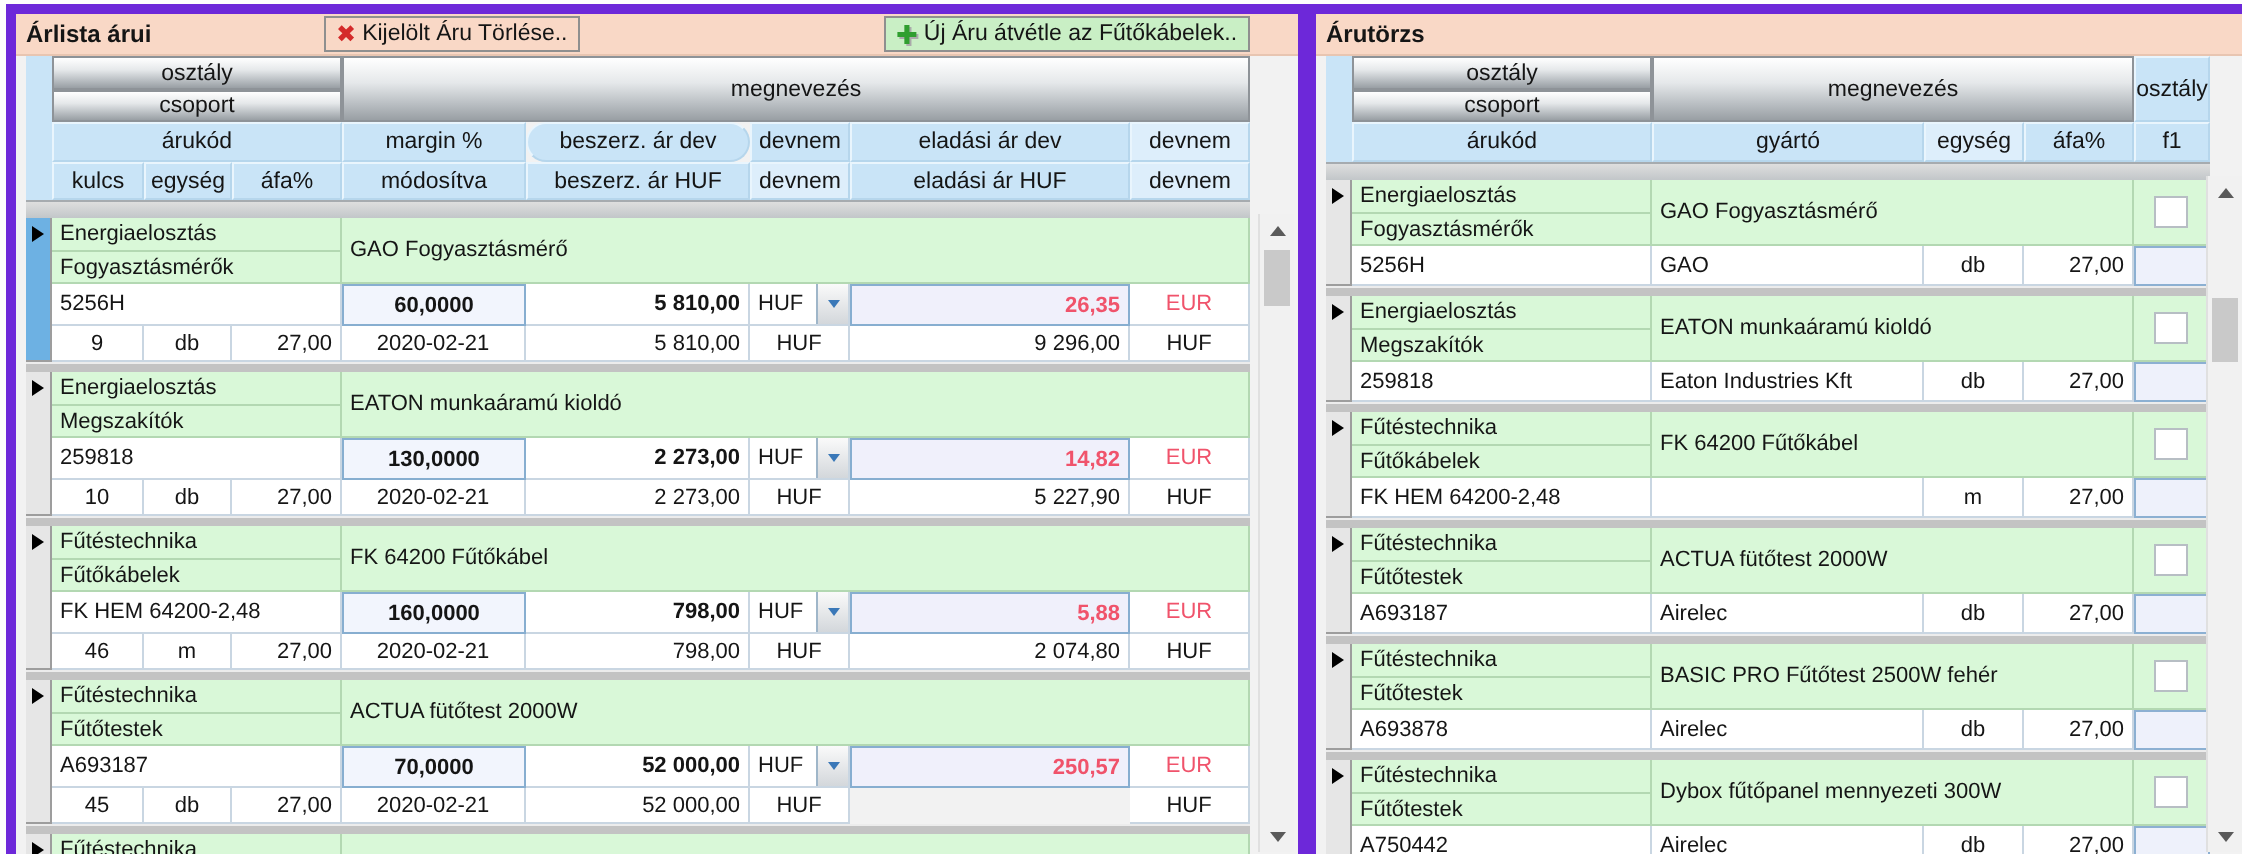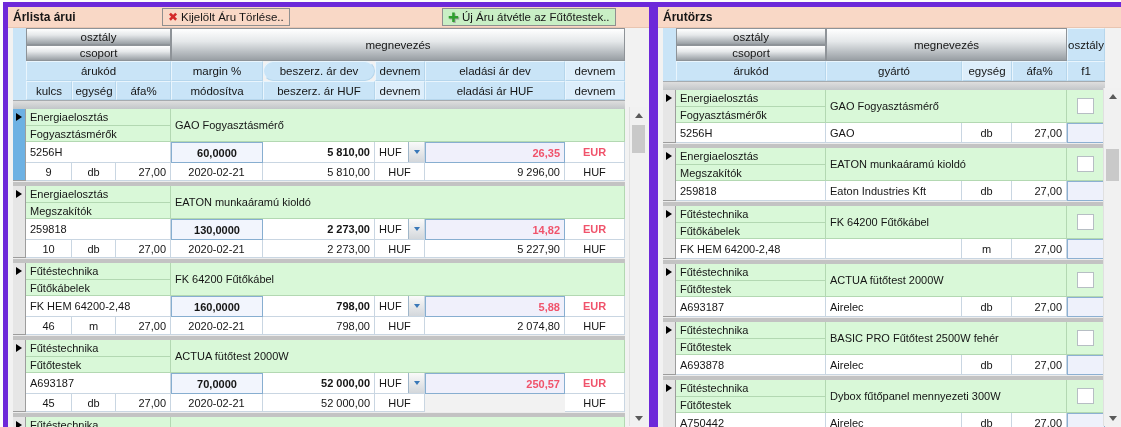--- a/index.html
+++ b/index.html
@@ -54,21 +54,21 @@
   .g{background:#d9f8d8;border-right:1px solid #b3d8b2;border-bottom:1px solid #b3d8b2;}
   .num{justify-content:flex-end;}
   .ctr{justify-content:center;padding:0 2px;}
   .bold{font-weight:bold;}
   .mk{background:#e6e6e6;border-right:1px solid #9d9d9d;border-bottom:1px solid #9d9d9d;
       display:flex;justify-content:center;align-items:flex-start;padding-top:4px;}
   .mk.sel{background:#6db1e3;}
   .tri{width:0;height:0;border-left:6px solid #000;border-top:4px solid transparent;border-bottom:4px solid transparent;}
   .hl{background:#f2f5fd;border:1px solid #87aed0;font-weight:bold;justify-content:center;}
   .hl2{background:#f0f0fb;border:1px solid #87aed0;color:#f0536b;font-weight:bold;justify-content:flex-end;}
-  .redc{color:#f0536b;font-weight:bold;justify-content:center;}
+  .redc{color:#f0536b;font-weight:normal;justify-content:center;}
   .combo{padding:0;}
   .combo .val{flex:1;padding-left:4px;}
   .ddbtn{width:15px;height:100%;background:linear-gradient(#fafafa,#d3d7db);border-left:1px solid #9fb6c9;
          display:flex;align-items:center;justify-content:center;}
   .ddtri{width:0;height:0;border-top:4px solid #3a78b8;border-left:3px solid transparent;border-right:3px solid transparent;}
   .chkcell{display:flex;align-items:center;justify-content:center;
            background:#d9f8d8;border-right:1px solid #b3d8b2;border-bottom:1px solid #b3d8b2;}
   .chk{width:15px;height:14px;background:#fff;border:1px solid #b7bec4;}
   .f1cell{background:#eef1fb;border:1px solid #8cb0d2;}
 
@@ -119,21 +119,21 @@
 
 <div class="panel" id="leftPanel">
   <div class="titlebar">
     <span class="title">Árlista árui</span>
     <div class="tbtn" id="delBtn">
       <span class="xicon">✖</span>
       <span>Kijelölt Áru Törlése..</span>
     </div>
     <div class="tbtn" id="addBtn">
       <span class="plusicon">✚</span>
-      <span>Új Áru átvétle az Fűtőtestek..</span>
+      <span>Új Áru átvétle az Fűtőkábelek..</span>
     </div>
   </div>
 
   <div class="lgrid lhead">
     <div class="lh-corner corner"></div>
     <div class="hbtn lh-osz">osztály</div>
     <div class="hbtn lh-cso">csoport</div>
     <div class="hbtn lh-meg">megnevezés</div>
     <div class="hblue lh-aru">árukód</div>
     <div class="hblue lh-mar">margin %</div>

